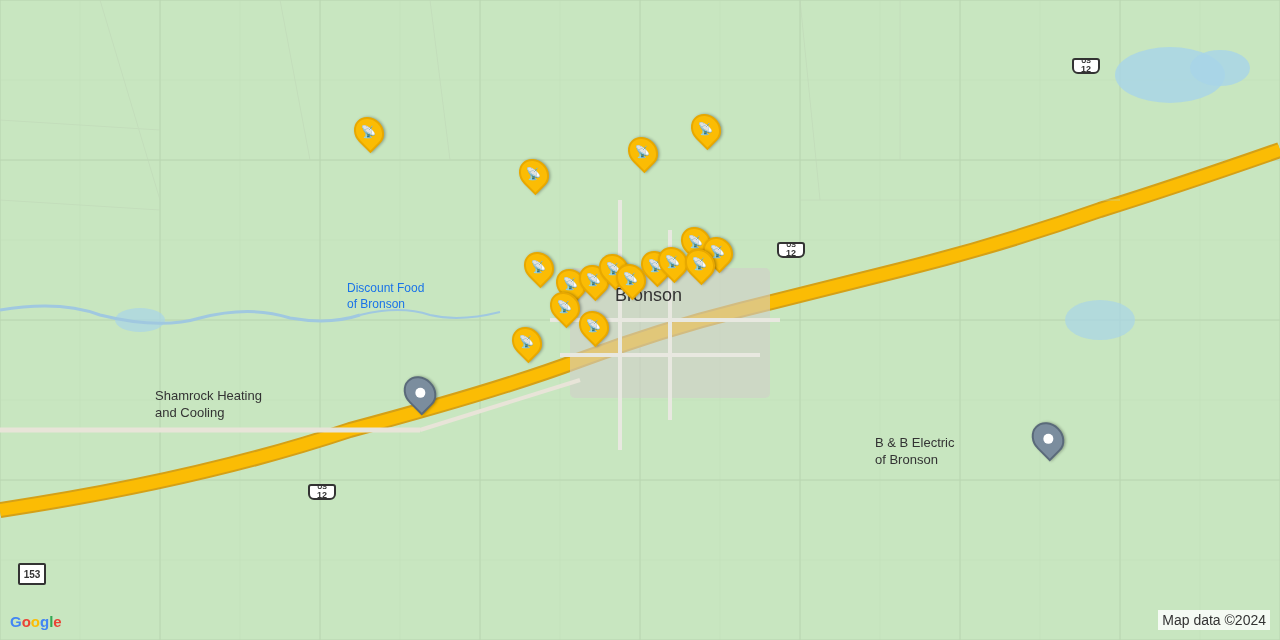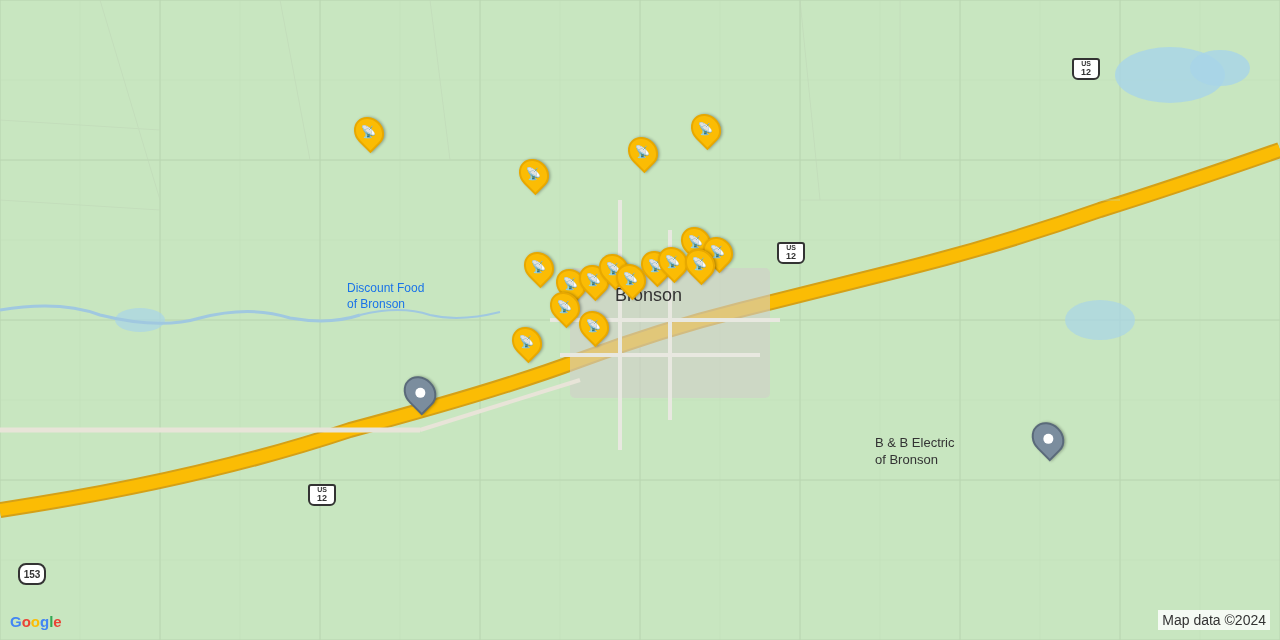--- a/index.html
+++ b/index.html
@@ -111,40 +111,40 @@
     }
 
     
     .road-shield {
       position: absolute;
       z-index: 7;
     }
 
     .us-shield {
       width: 28px;
-      height: 22px;
+      height: 16px;
       background: white;
       border: 2px solid #333;
       border-radius: 3px 3px 6px 6px;
       display: flex;
       flex-direction: column;
       align-items: center;
       justify-content: center;
       font-size: 9px;
       font-weight: bold;
       color: #333;
       line-height: 1.1;
     }
 
     .state-shield {
       width: 28px;
       height: 22px;
       background: white;
       border: 2px solid #333;
-      border-radius: 8px;
+      border-radius: 2px;
       display: flex;
       align-items: center;
       justify-content: center;
       font-size: 10px;
       font-weight: bold;
       color: #333;
     }
 
     
     #google-logo {
@@ -264,20 +264,21 @@
       <line x1="800" y1="0" x2="820" y2="200"></line>
       <line x1="900" y1="0" x2="900" y2="160"></line>
       <line x1="800" y1="200" x2="1120" y2="200"></line>
     </g>
   </svg>
 
 
   <div id="bronson-label">Bronson</div>
 
   <div class="place-label" style="left:347px; top:281px;">Discount Food<br>of Bronson</div>
+  <div class="place-label-dark" style="left:155px; top:388px;">Shamrock Heating<br>and Cooling</div>
   <div class="place-label-dark" style="left:875px; top:435px;">B &amp; B Electric<br>of Bronson</div>
 
   <div class="tower-marker" style="left:369px; top:148px;">
     <div class="tower-pin">
         <span class="tower-pin-inner">📡</span>
       </div>
   </div>
   <div class="tower-marker" style="left:534px; top:190px;">
     <div class="tower-pin">
         <span class="tower-pin-inner">📡</span>

